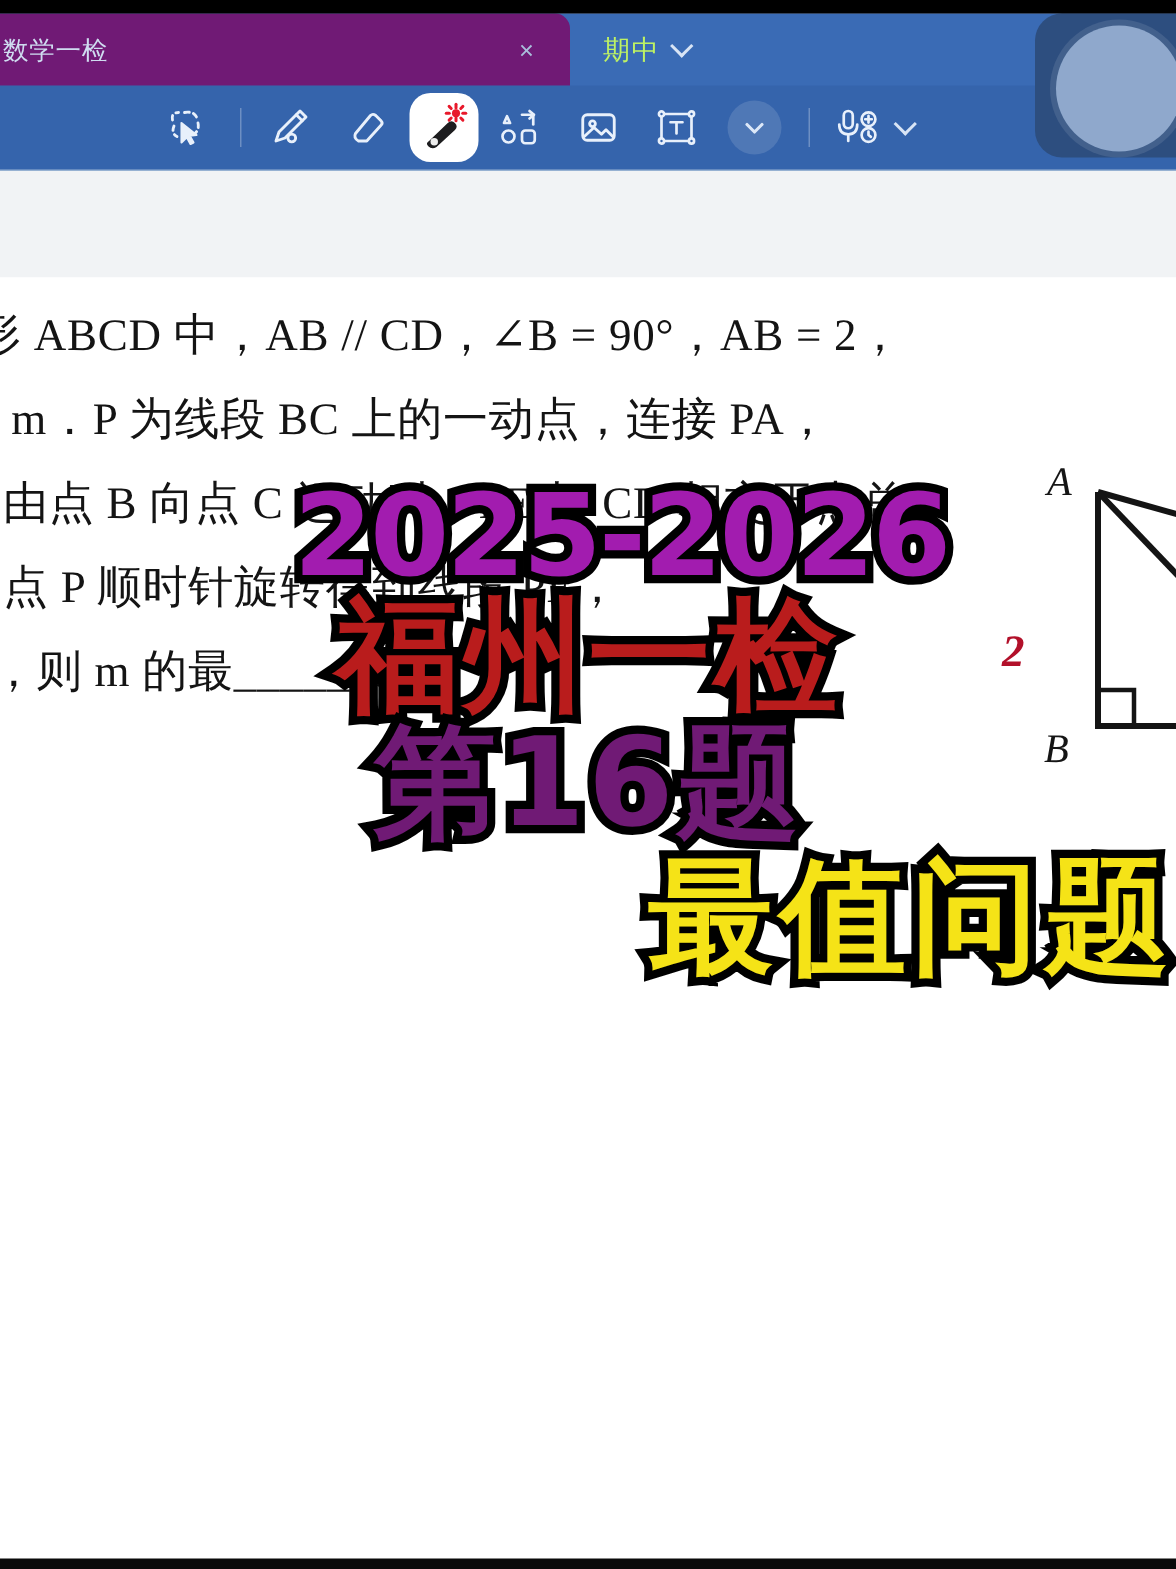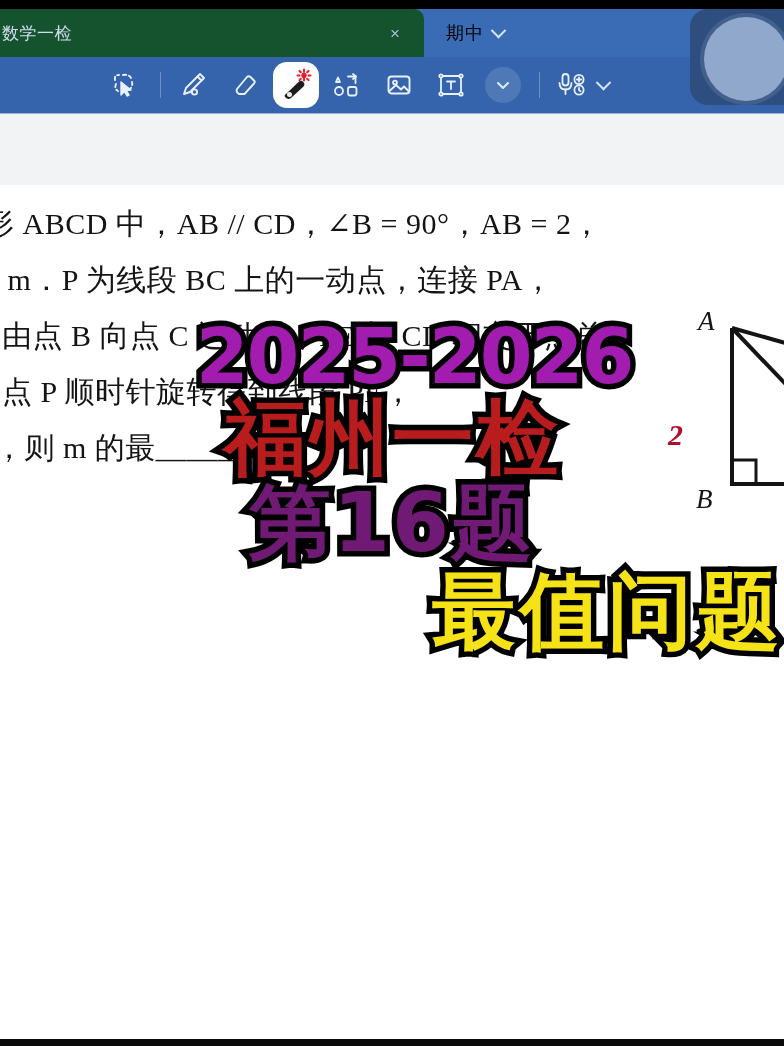--- a/index.html
+++ b/index.html
@@ -59,22 +59,22 @@
     display: flex;
     align-items: stretch;
   }
   .tab {
     display: flex;
     align-items: center;
     position: relative;
     box-sizing: border-box;
   }
   .tab.inactive {
-    background: #14532d;
-    width: 424px;
+    background: #701a75;
+    width: 380px;
     border-top-right-radius: 10px;
     padding-left: 0;
     text-align: center;
   }
   .tab.inactive .tab-label {
     margin-left: -8px;
     padding-left: 10px;
     font-size: 17px;
     color: #cfdcf0;
     letter-spacing: 0.5px;
@@ -89,21 +89,21 @@
     font-size: 17px;
     line-height: 1;
   }
   .tab.active {
     background: transparent;
     padding-left: 22px;
     gap: 9px;
   }
   .tab.active .tab-label {
     font-size: 18px;
-    color: #000000;
+    color: #bef264;
     font-weight: 500;
     letter-spacing: 1px;
     white-space: nowrap;
   }
   .chev {
     display: inline-block;
     width: 9px; height: 9px;
     border-right: 2px solid #d8e4f5;
     border-bottom: 2px solid #d8e4f5;
     transform: rotate(45deg) translate(-2px,-2px);

